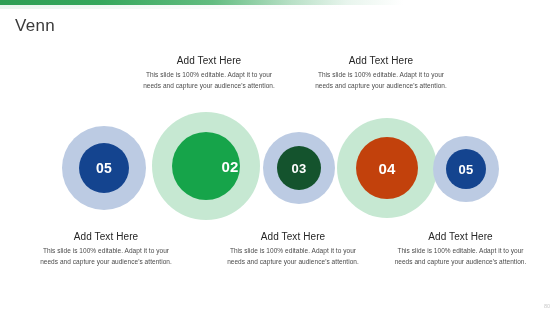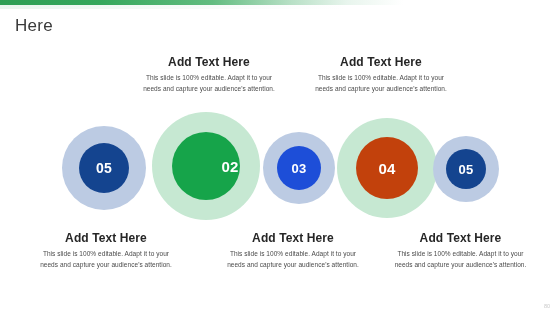--- a/index.html
+++ b/index.html
@@ -121,22 +121,22 @@
   .n5 { left: 433px; top: 24px; width: 66px;  height: 66px; }
   .n5 .inner { left: 13px; top: 13px; width: 40px; height: 40px; }
   .n5 .num { font-size: 13px; }
 
   
   .txt-block {
     position: absolute;
     text-align: center;
   }
   .txt-head {
-    font-size: 12px;
-    font-weight: bold;
+    font-size: 10px;
+    font-weight: normal;
     color: #262626;
     margin-bottom: 4px;
     letter-spacing: 0.1px;
   }
   .txt-body {
     font-size: 6.5px;
     color: #4a4a4a;
     line-height: 1.62;
     letter-spacing: 0.05px;
   }
@@ -157,21 +157,21 @@
   }
 </style>
 </head>
 <body>
 
 <div class="slide">
 
   <div class="accent-bar"></div>
   <div class="accent-bar-fade"></div>
 
-  <div class="page-title">Here</div>
+  <div class="page-title">Venn</div>
 
   <div class="txt-block tb-top-1">
     <div class="txt-head">Add Text Here</div>
     <div class="txt-body">This slide is 100% editable. Adapt it to your needs and capture your audience's attention.</div>
   </div>
 
   <div class="txt-block tb-top-2">
     <div class="txt-head">Add Text Here</div>
     <div class="txt-body">This slide is 100% editable. Adapt it to your needs and capture your audience's attention.</div>
   </div>
@@ -187,21 +187,21 @@
 
     <div class="node n2">
       <div class="outer" style="background:#c6e8d2;"></div>
       <div class="inner" style="background:#16a44a;">
         <span class="num">02</span>
       </div>
     </div>
 
     <div class="node n3">
       <div class="outer" style="background:#bccbe3;"></div>
-      <div class="inner" style="background:#1d4ed8;">
+      <div class="inner" style="background:#14532d;">
         <span class="num">03</span>
       </div>
     </div>
 
     <div class="node n4">
       <div class="outer" style="background:#c6e8d2;"></div>
       <div class="inner" style="background:#c2410c;">
         <span class="num">04</span>
       </div>
     </div>

